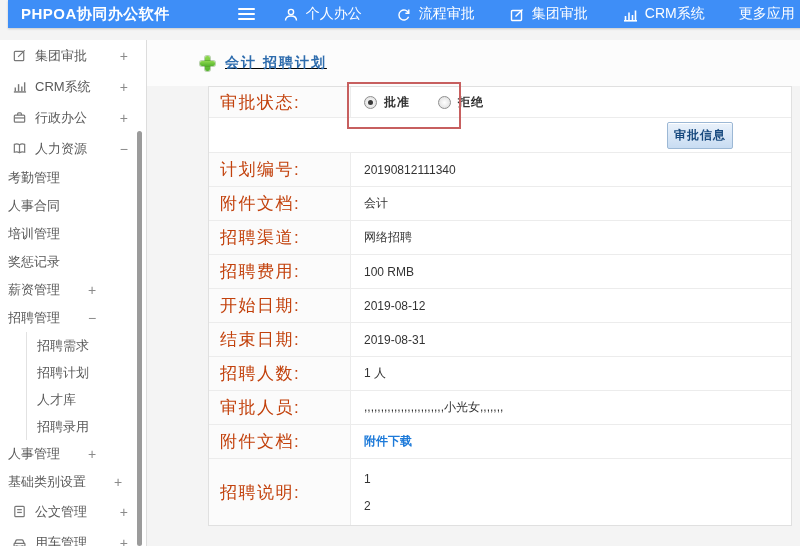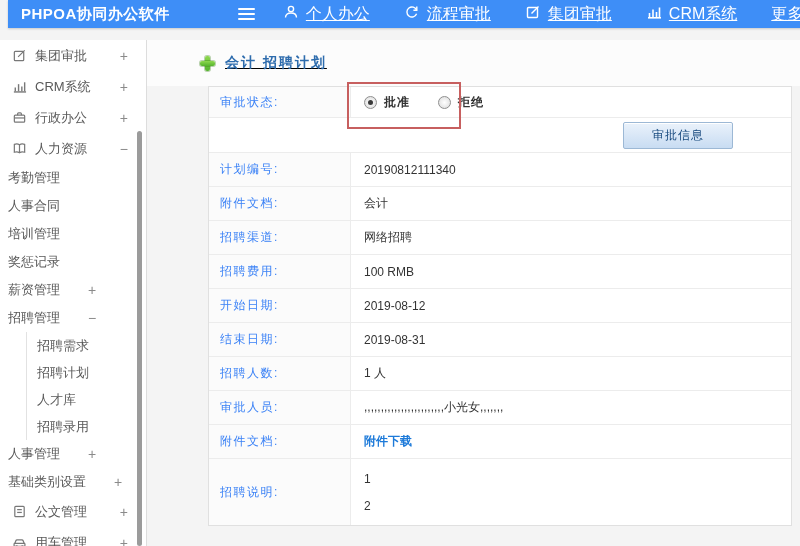--- a/index.html
+++ b/index.html
@@ -7,21 +7,21 @@
     font-family:"Liberation Sans","DejaVu Sans",sans-serif; background:#f4f4f4; }
 
   
   .topbar { position:absolute; left:8px; top:0; width:800px; height:28px;
     background:#3e8ef7; color:#fff; display:flex; align-items:center;
     box-shadow:0 1px 2px rgba(0,0,0,.18); z-index:20; }
   .brand { font-size:15px; font-weight:bold; padding-left:13px; letter-spacing:.5px; white-space:nowrap; }
   .hamburger { margin-left:66px; display:flex; flex-direction:column; gap:3px; cursor:pointer; padding:4px 2px; }
   .hamburger span { display:block; width:17px; height:2px; background:#fff; border-radius:1px; }
   .topnav { display:flex; margin-left:26px; gap:34px; }
-  .topnav-item { display:flex; align-items:flex-start; gap:7px; font-size:16px; cursor:pointer; white-space:nowrap;text-decoration:underline; }
+  .topnav-item { display:flex; align-items:flex-end; gap:7px; font-size:14px; cursor:pointer; white-space:nowrap; }
   .topnav-item svg { display:block; }
   .caret-down { width:0; height:0; border-left:4px solid transparent;
     border-right:4px solid transparent; border-top:5px solid #fff; margin-left:2px; }
 
   
   .sidebar { position:absolute; left:0; top:40px; width:147px; bottom:0;
     background:#fff; border-right:1px solid #ddd; z-index:10; }
   .side-item { display:flex; align-items:center; color:#595959; font-size:13px;
     cursor:pointer; position:relative; white-space:nowrap; }
   .side-item .sicon { color:#787878; margin:0 8px 0 12px; display:flex; }
@@ -46,37 +46,37 @@
   .page-title { font-size:14px; font-weight:bold; color:#2e6cad; letter-spacing:2px; }
 
   .form-table { margin-left:61px; margin-right:8px; background:#fff;
     border:1px solid #e0e0e0; position:relative; }
   .frow { display:flex; border-bottom:1px solid #ececec; height:34px; }
   .frow:last-child { border-bottom:none; }
   .frow.r-status { height:31px; }
   .frow.r-btn { height:35px; align-items:center; justify-content:flex-end; padding-right:58px; }
   .frow.r-desc { height:66px; }
   .fl { width:142px; background:#fbfbfb; border-right:1px solid #ececec;
-    display:flex; align-items:center; padding-left:11px; color:#3b82f6;
-    font-size:12px; letter-spacing:1.5px; }
+    display:flex; align-items:center; padding-left:11px; color:#c2410c;
+    font-size:17px; letter-spacing:1.5px; }
   .fv { flex:1; display:flex; align-items:center; padding-left:13px; font-size:12px; color:#333; }
   .fv.col { flex-direction:column; align-items:flex-start; justify-content:center; gap:13px; }
   .fv a { color:#1d7ad9; font-weight:bold; text-decoration:none; cursor:pointer; }
 
   .radio-group { display:flex; align-items:center; gap:28px; }
   .radio-opt { display:flex; align-items:center; gap:7px; cursor:pointer; font-size:12px;
     color:#333; font-weight:bold; letter-spacing:1px; }
   .radio { width:13px; height:13px; border-radius:50%; border:1px solid #8f8f8f;
     background:radial-gradient(#ffffff,#d9d9d9); position:relative; flex:none; }
   .radio.checked::after { content:""; position:absolute; left:3px; top:3px; width:5px; height:5px;
     border-radius:50%; background:#3a3a3a; }
 
-  .approve-btn { font-size:12px; font-weight:normal; color:#17497e; letter-spacing:1px;
+  .approve-btn { font-size:12px; font-weight:bold; color:#17497e; letter-spacing:1px;
     background:linear-gradient(#eaf2fb,#c8dcf2); border:1px solid #9cb8d5; border-radius:2px;
-    padding:4px 28px; cursor:pointer; box-shadow:inset 0 1px 0 #fff; }
+    padding:4px 6px; cursor:pointer; box-shadow:inset 0 1px 0 #fff; }
 
   .highlight-box { position:absolute; left:200px; top:42px; width:114px; height:47px;
     border:2px solid #c75f5f; z-index:6; pointer-events:none; }
 </style>
 </head>
 <body>
 
 <div class="topbar">
   <div class="brand">PHPOA协同办公软件</div>
   <div class="hamburger">

